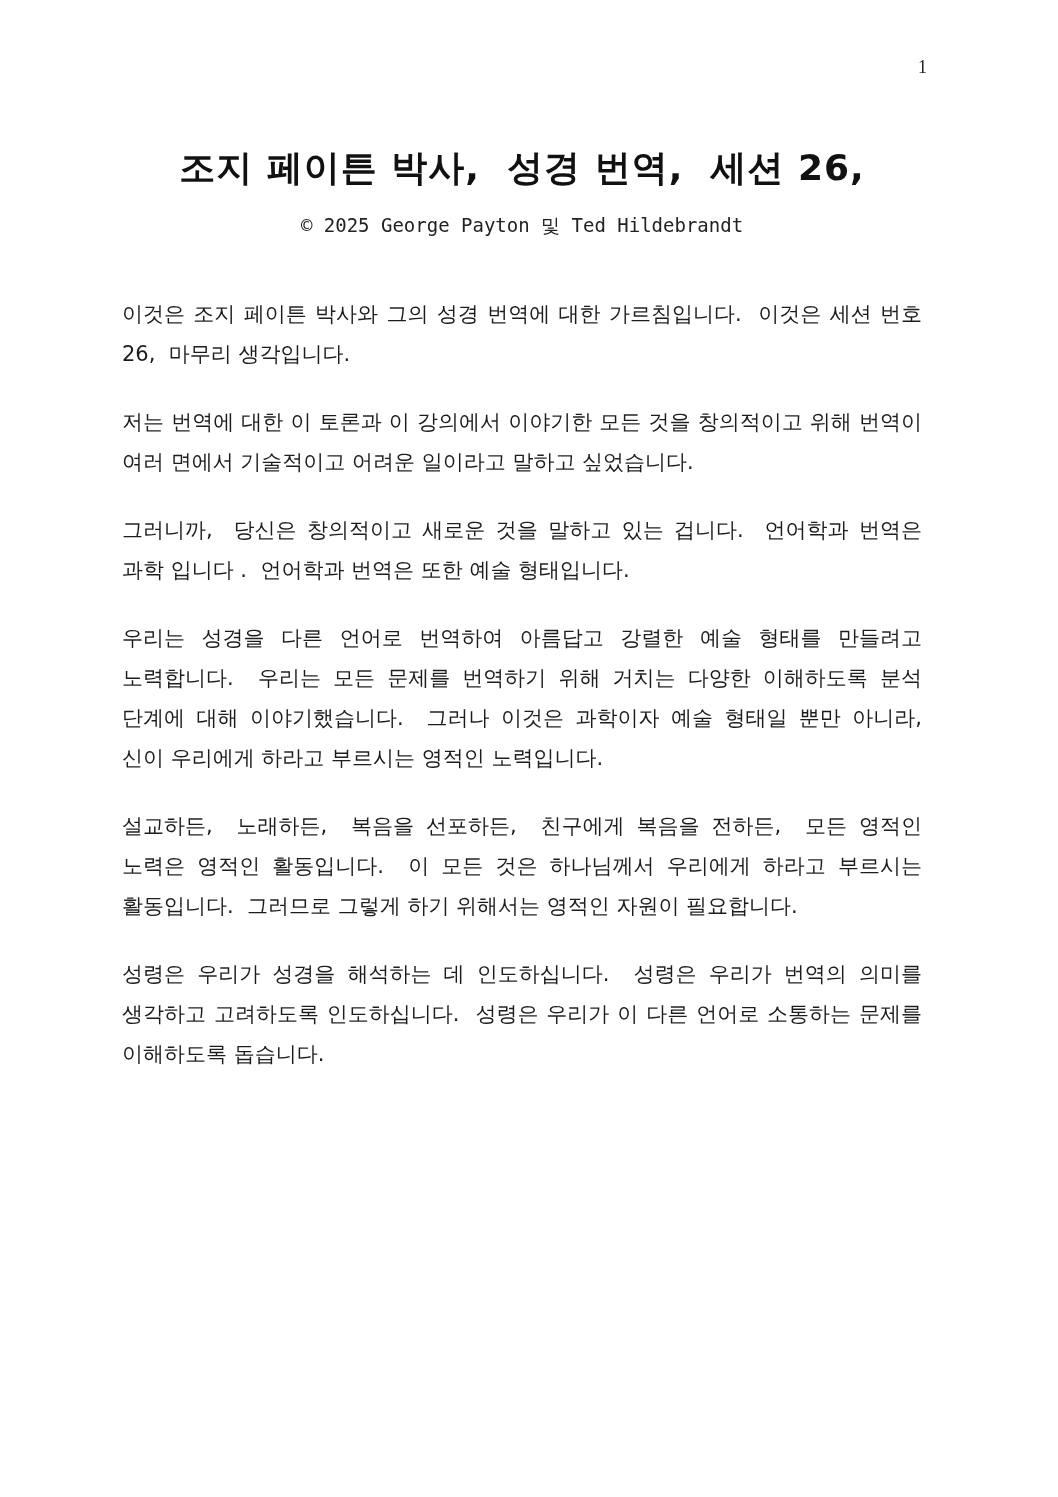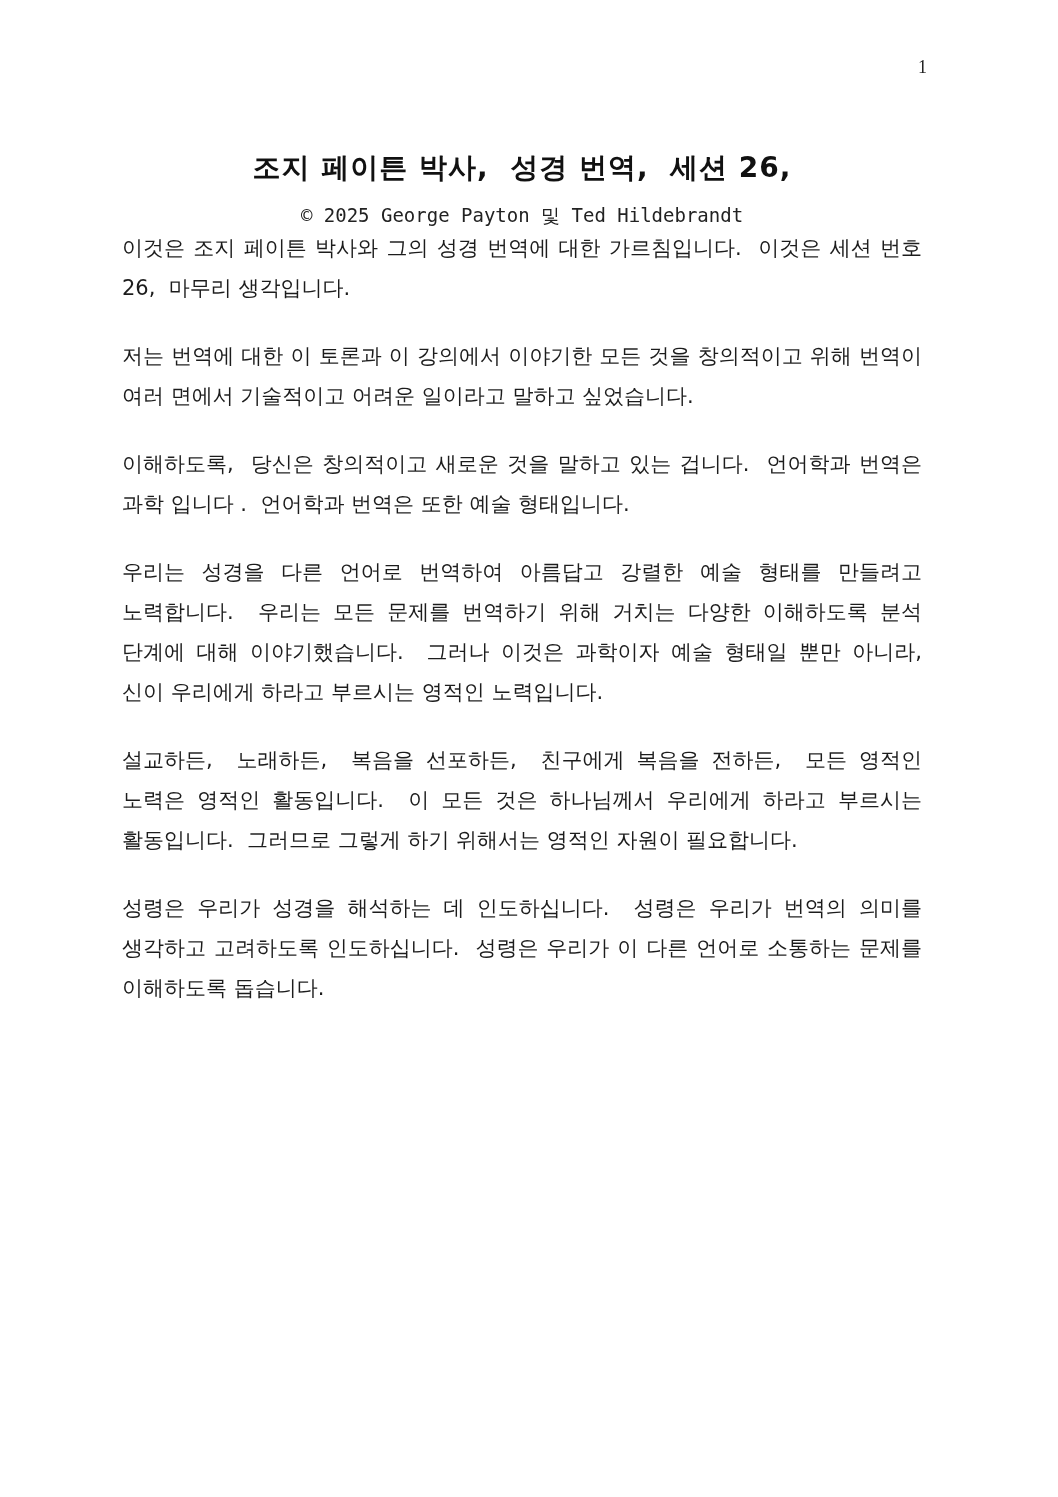--- a/index.html
+++ b/index.html
@@ -23,41 +23,42 @@
     left: 918px;
     font-family: "Liberation Serif", serif;
     font-size: 18px;
     color: #222222;
   }
   .content {
     padding: 0 136px 0 122px;
   }
   .title {
     margin: 134px 0 0 0;
-    font-size: 28px;
+    font-size: 36px;
     font-weight: bold;
     line-height: 68px;
     text-align: center;
     letter-spacing: 1px;
     color: #111111;
   }
   .title-line {
     display: block;
     white-space: pre-wrap;
   }
   .byline {
-    margin-top: 0;
+    margin-top: 10px;
     text-align: center;
     font-family: "DejaVu Sans Mono", monospace;
     font-size: 19px;
     line-height: 26px;
     color: #222222;
     white-space: pre-wrap;
   }
   .paragraphs {
+    margin-top: 56px;
   }
   .para {
     margin: 0 0 28px 0;
     font-size: 21px;
     line-height: 40px;
     text-align: justify;
     text-justify: inter-word;
     word-break: keep-all;
     white-space: pre-wrap;
     color: #1c1c1c;
@@ -72,19 +73,19 @@
   <div class="content">
     <h1 class="title">
       <span class="title-line">조지 페이튼 박사,  성경 번역,  세션 26,</span>
     </h1>
 
     <div class="byline">© 2025 George Payton 및 Ted Hildebrandt</div>
 
     <div class="paragraphs">
       <p class="para">이것은 조지 페이튼 박사와 그의 성경 번역에 대한 가르침입니다.  이것은 세션 번호 26,  마무리 생각입니다.</p>
       <p class="para">저는 번역에 대한 이 토론과 이 강의에서 이야기한 모든 것을 창의적이고 위해 번역이 여러 면에서 기술적이고 어려운 일이라고 말하고 싶었습니다.</p>
-      <p class="para">이해하도록,  당신은 창의적이고 새로운 것을 말하고 있는 겁니다.  언어학과 번역은 과학 입니다 .  언어학과 번역은 또한 예술 형태입니다.</p>
+      <p class="para">그러니까,  당신은 창의적이고 새로운 것을 말하고 있는 겁니다.  언어학과 번역은 과학 입니다 .  언어학과 번역은 또한 예술 형태입니다.</p>
       <p class="para">우리는 성경을 다른 언어로 번역하여 아름답고 강렬한 예술 형태를 만들려고 노력합니다.  우리는 모든 문제를 번역하기 위해 거치는 다양한 이해하도록 분석 단계에 대해 이야기했습니다.  그러나 이것은 과학이자 예술 형태일 뿐만 아니라,  신이 우리에게 하라고 부르시는 영적인 노력입니다.</p>
       <p class="para">설교하든,  노래하든,  복음을 선포하든,  친구에게 복음을 전하든,  모든 영적인 노력은 영적인 활동입니다.  이 모든 것은 하나님께서 우리에게 하라고 부르시는 활동입니다.  그러므로 그렇게 하기 위해서는 영적인 자원이 필요합니다.</p>
       <p class="para">성령은 우리가 성경을 해석하는 데 인도하십니다.  성령은 우리가 번역의 의미를 생각하고 고려하도록 인도하십니다.  성령은 우리가 이 다른 언어로 소통하는 문제를 이해하도록 돕습니다.</p>
     </div>
   </div>
 </div>
 
 </body></html>

